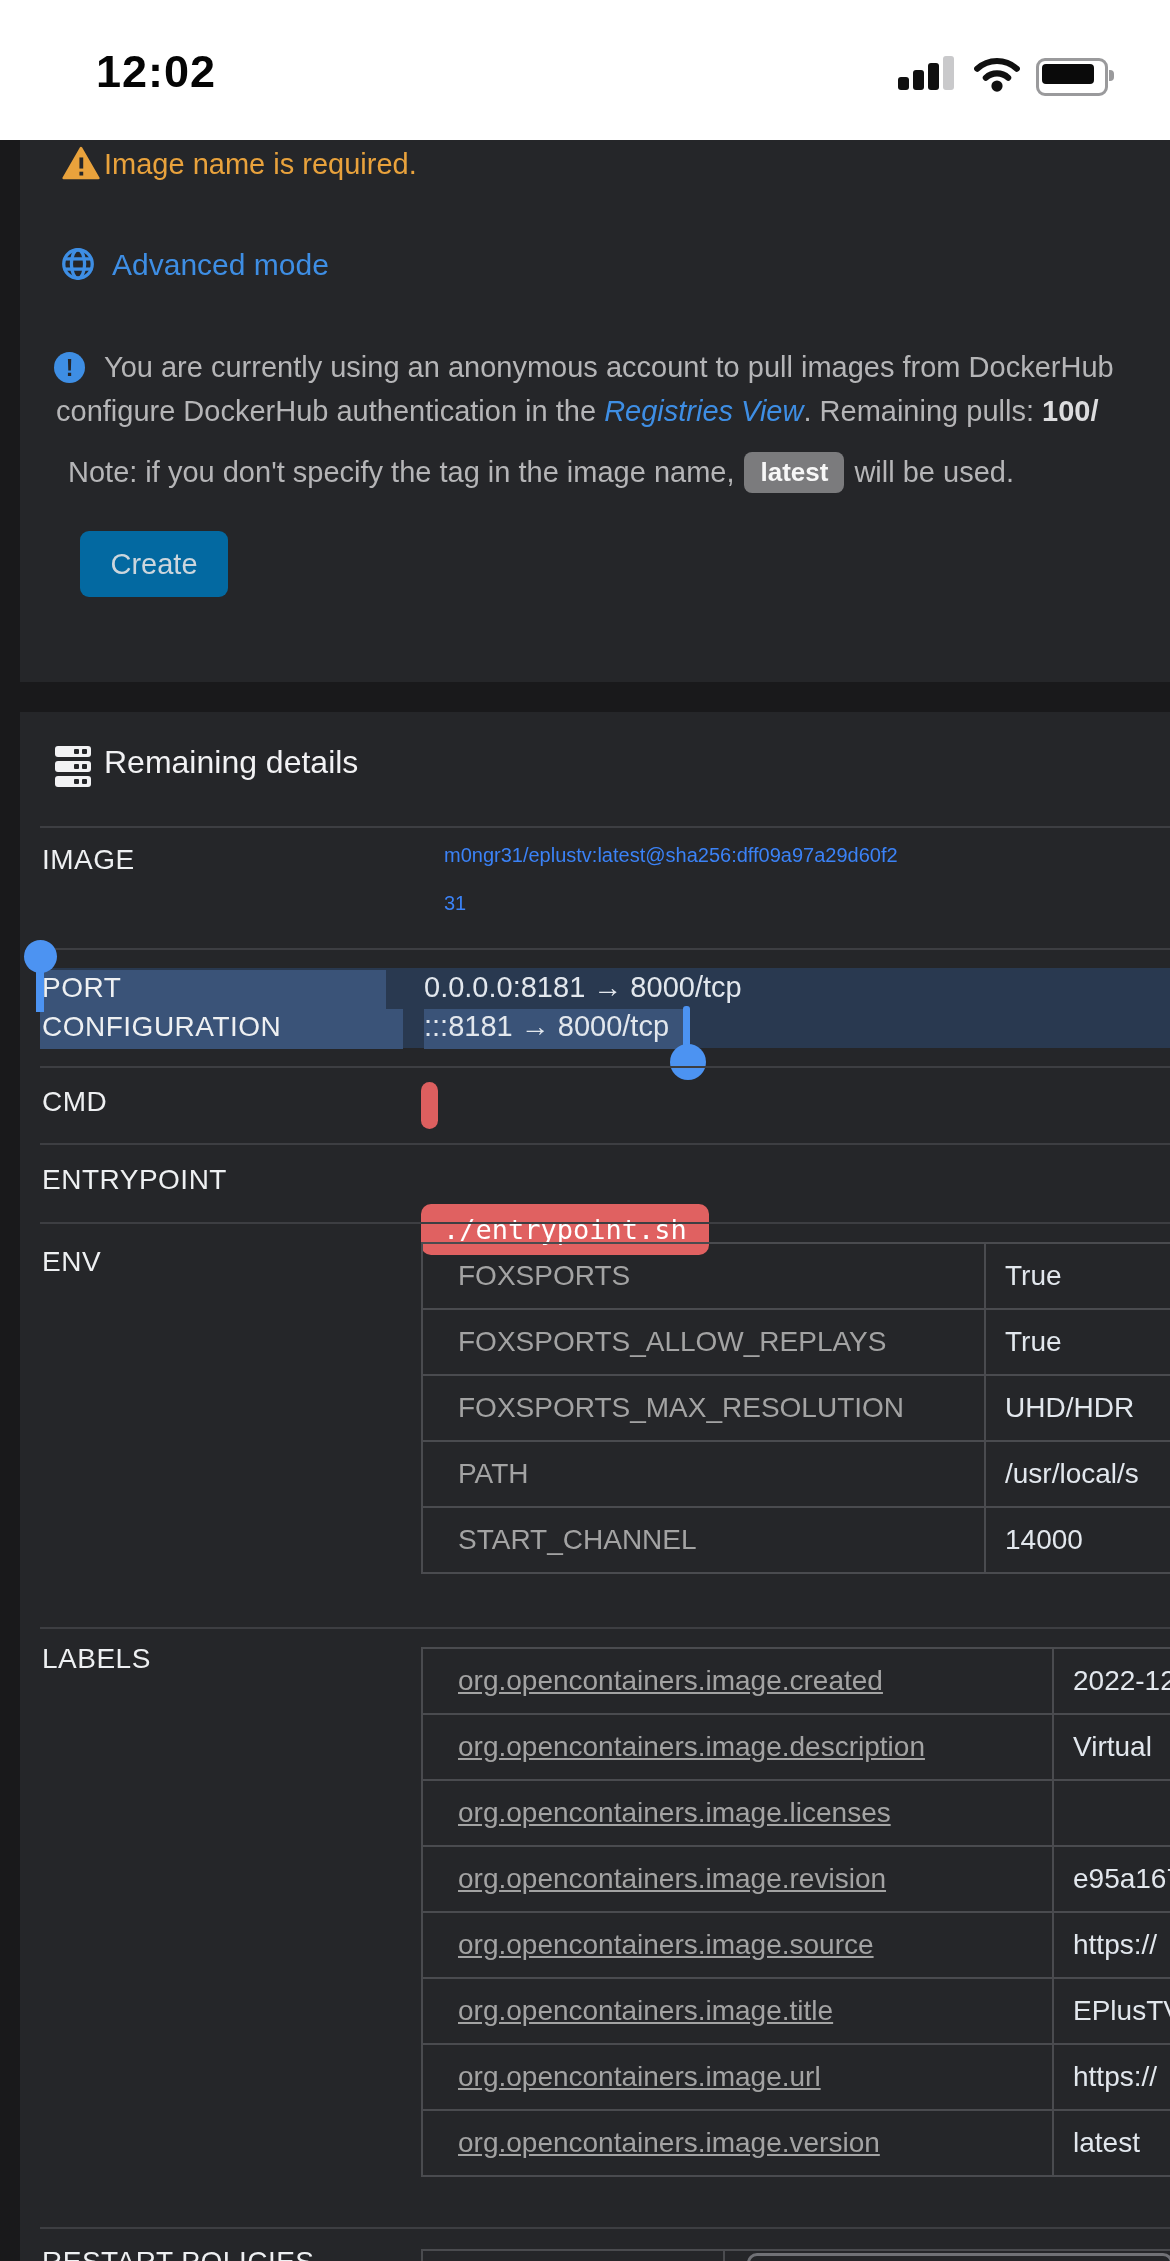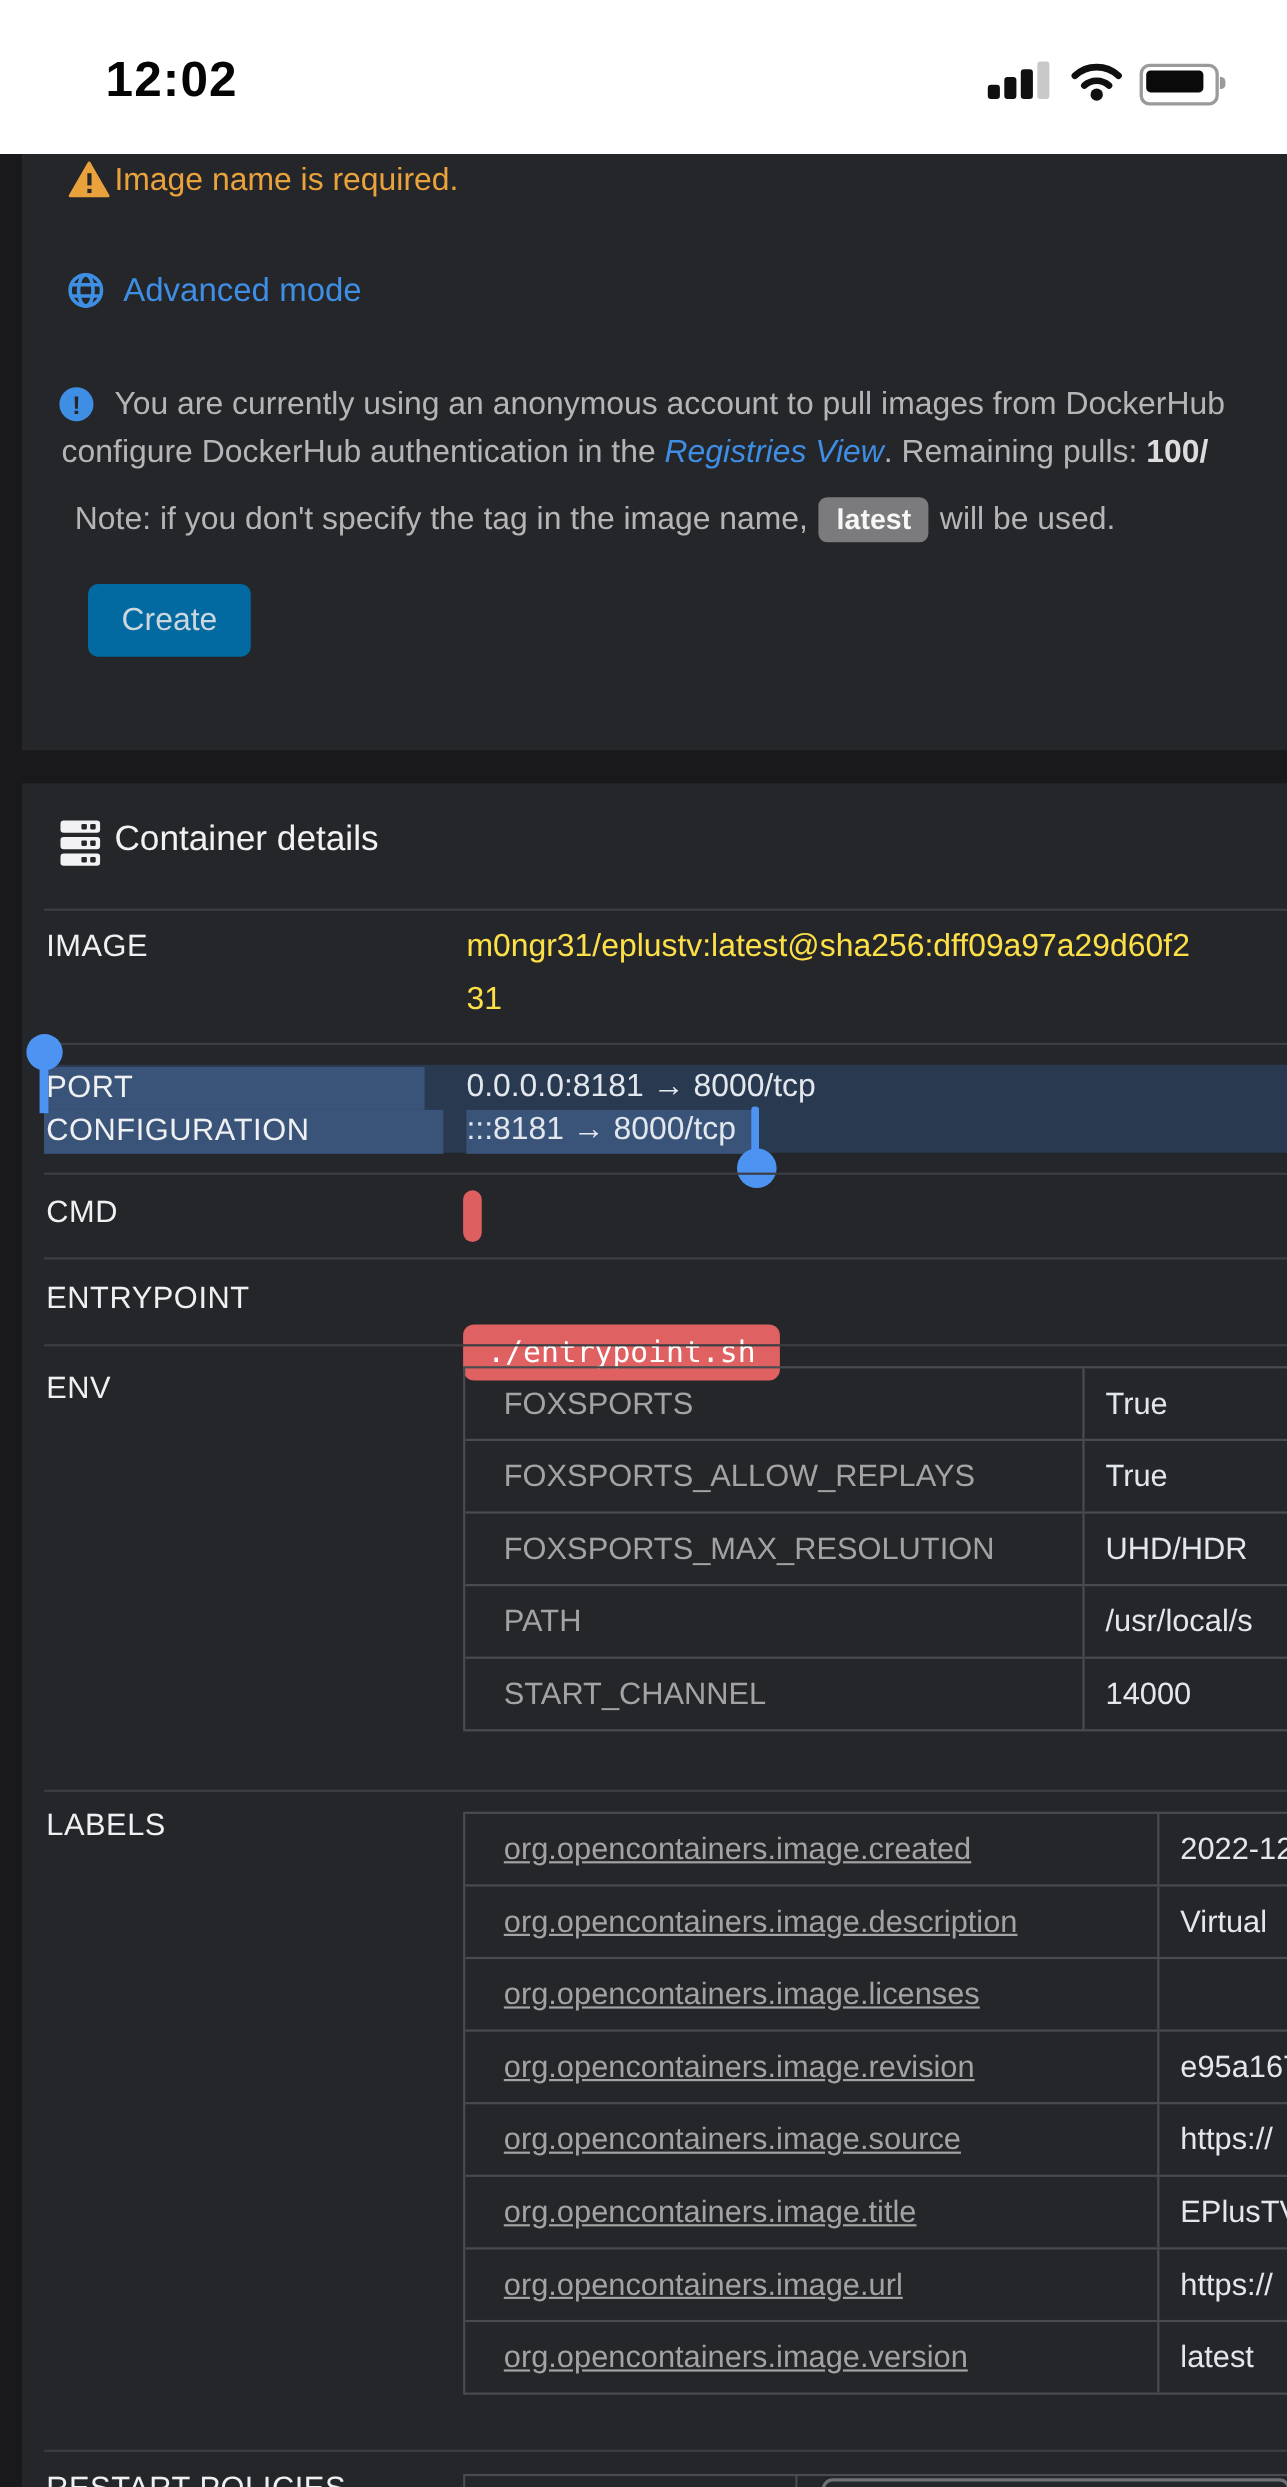--- a/index.html
+++ b/index.html
@@ -46,21 +46,21 @@
 
   
   .hdr-icon{position:absolute;left:55px;top:746px;width:36px;height:42px;}
   .hdr-icon i{position:absolute;left:0;width:36px;height:11px;background:#f2f2f4;border-radius:3px;}
   .hdr-icon i:nth-child(1){top:0;} .hdr-icon i:nth-child(2){top:15px;} .hdr-icon i:nth-child(3){top:30px;}
   .hdr-icon i::after{content:"";position:absolute;right:4px;top:3px;width:5px;height:5px;background:#252629;border-radius:1px;}
   .hdr-icon i::before{content:"";position:absolute;right:12px;top:3px;width:5px;height:5px;background:#252629;border-radius:1px;}
   .hdr-title{position:absolute;left:104px;top:744px;font-size:32px;color:#f2f2f4;}
 
   .rowlabel{position:absolute;left:42px;font-size:28px;color:#eef0f2;letter-spacing:.5px;white-space:nowrap;}
-  .val-link{position:absolute;left:424px;font-size:29px;color:#fde047;white-space:nowrap;cursor:pointer;text-decoration:none;}
+  .val-link{position:absolute;left:444px;font-size:20px;color:#3b82f6;white-space:nowrap;cursor:pointer;text-decoration:none;}
   .val-text{position:absolute;left:424px;font-size:29px;color:#e2e7ed;white-space:nowrap;}
 
   
   .sel-wash{position:absolute;left:40px;top:968px;width:1540px;height:80px;background:#293950;}
   .sel-rect{position:absolute;background:#3a5378;}
   .sel-cursor{position:absolute;left:683px;top:1006px;width:7px;height:44px;background:#4c93f2;border-radius:3px;}
   .handle-ball{position:absolute;width:33px;height:33px;border-radius:50%;background:#4c93f2;}
   .handle-stem{position:absolute;width:8px;background:#4c93f2;}
 
   
@@ -138,21 +138,21 @@
 
   <button class="btn-create">Create</button>
 
   <div class="panel" id="panel-details"></div>
 
   <div class="hdr-icon">
       <i></i>
       <i></i>
       <i></i>
     </div>
-  <div class="hdr-title">Container details</div>
+  <div class="hdr-title">Remaining details</div>
   <div class="hr" style="top:826px"></div>
 
   <div class="rowlabel" style="top:844px">IMAGE</div>
   <a class="val-link" style="top:844px">m0ngr31/eplustv:latest@sha256:dff09a97a29d60f2</a>
   <a class="val-link" style="top:892px">31</a>
   <div class="hr" style="top:948px"></div>
 
   <div class="sel-wash"></div>
   <div class="sel-rect" style="left:40px;top:970px;width:346px;height:39px;"></div>
   <div class="sel-rect" style="left:40px;top:1009px;width:363px;height:40px;"></div>

